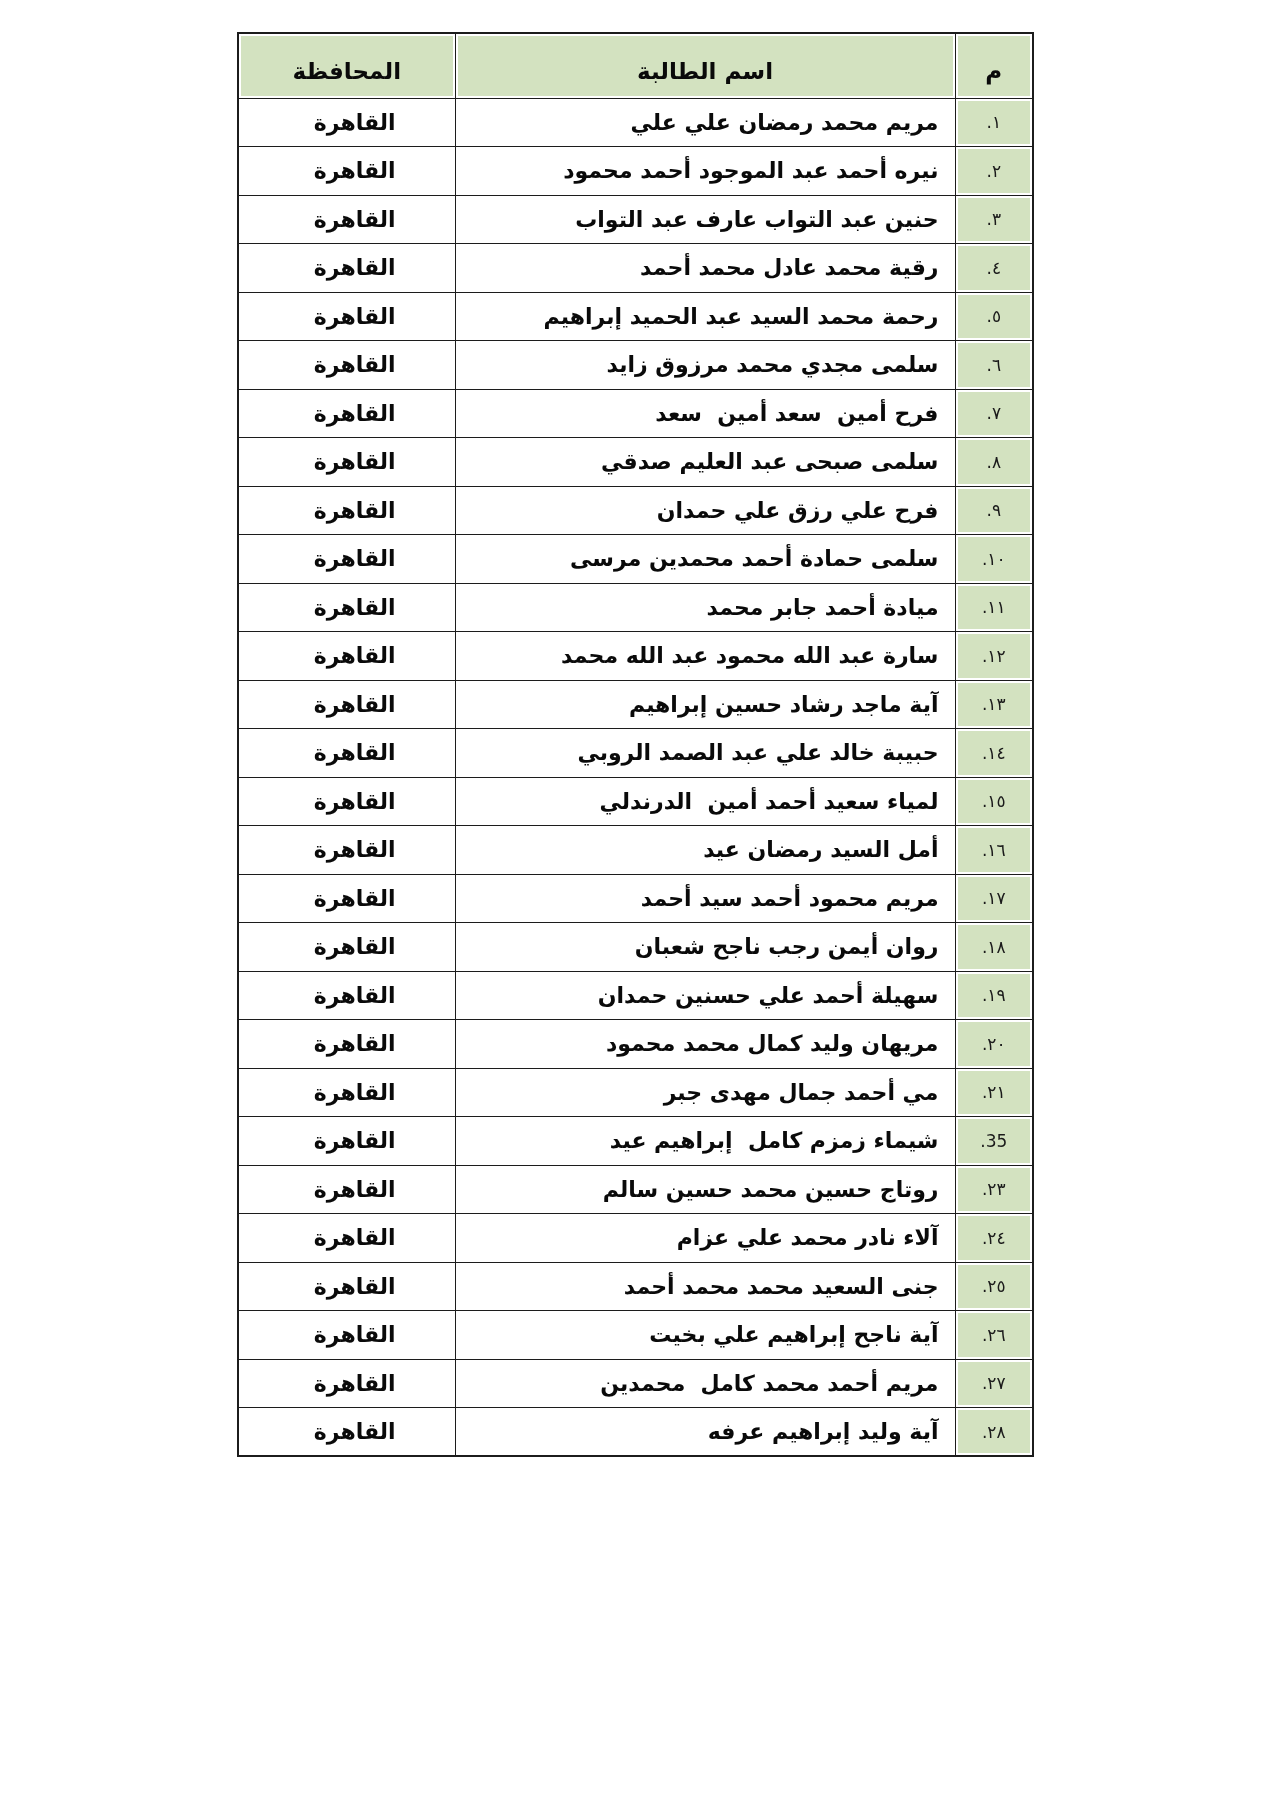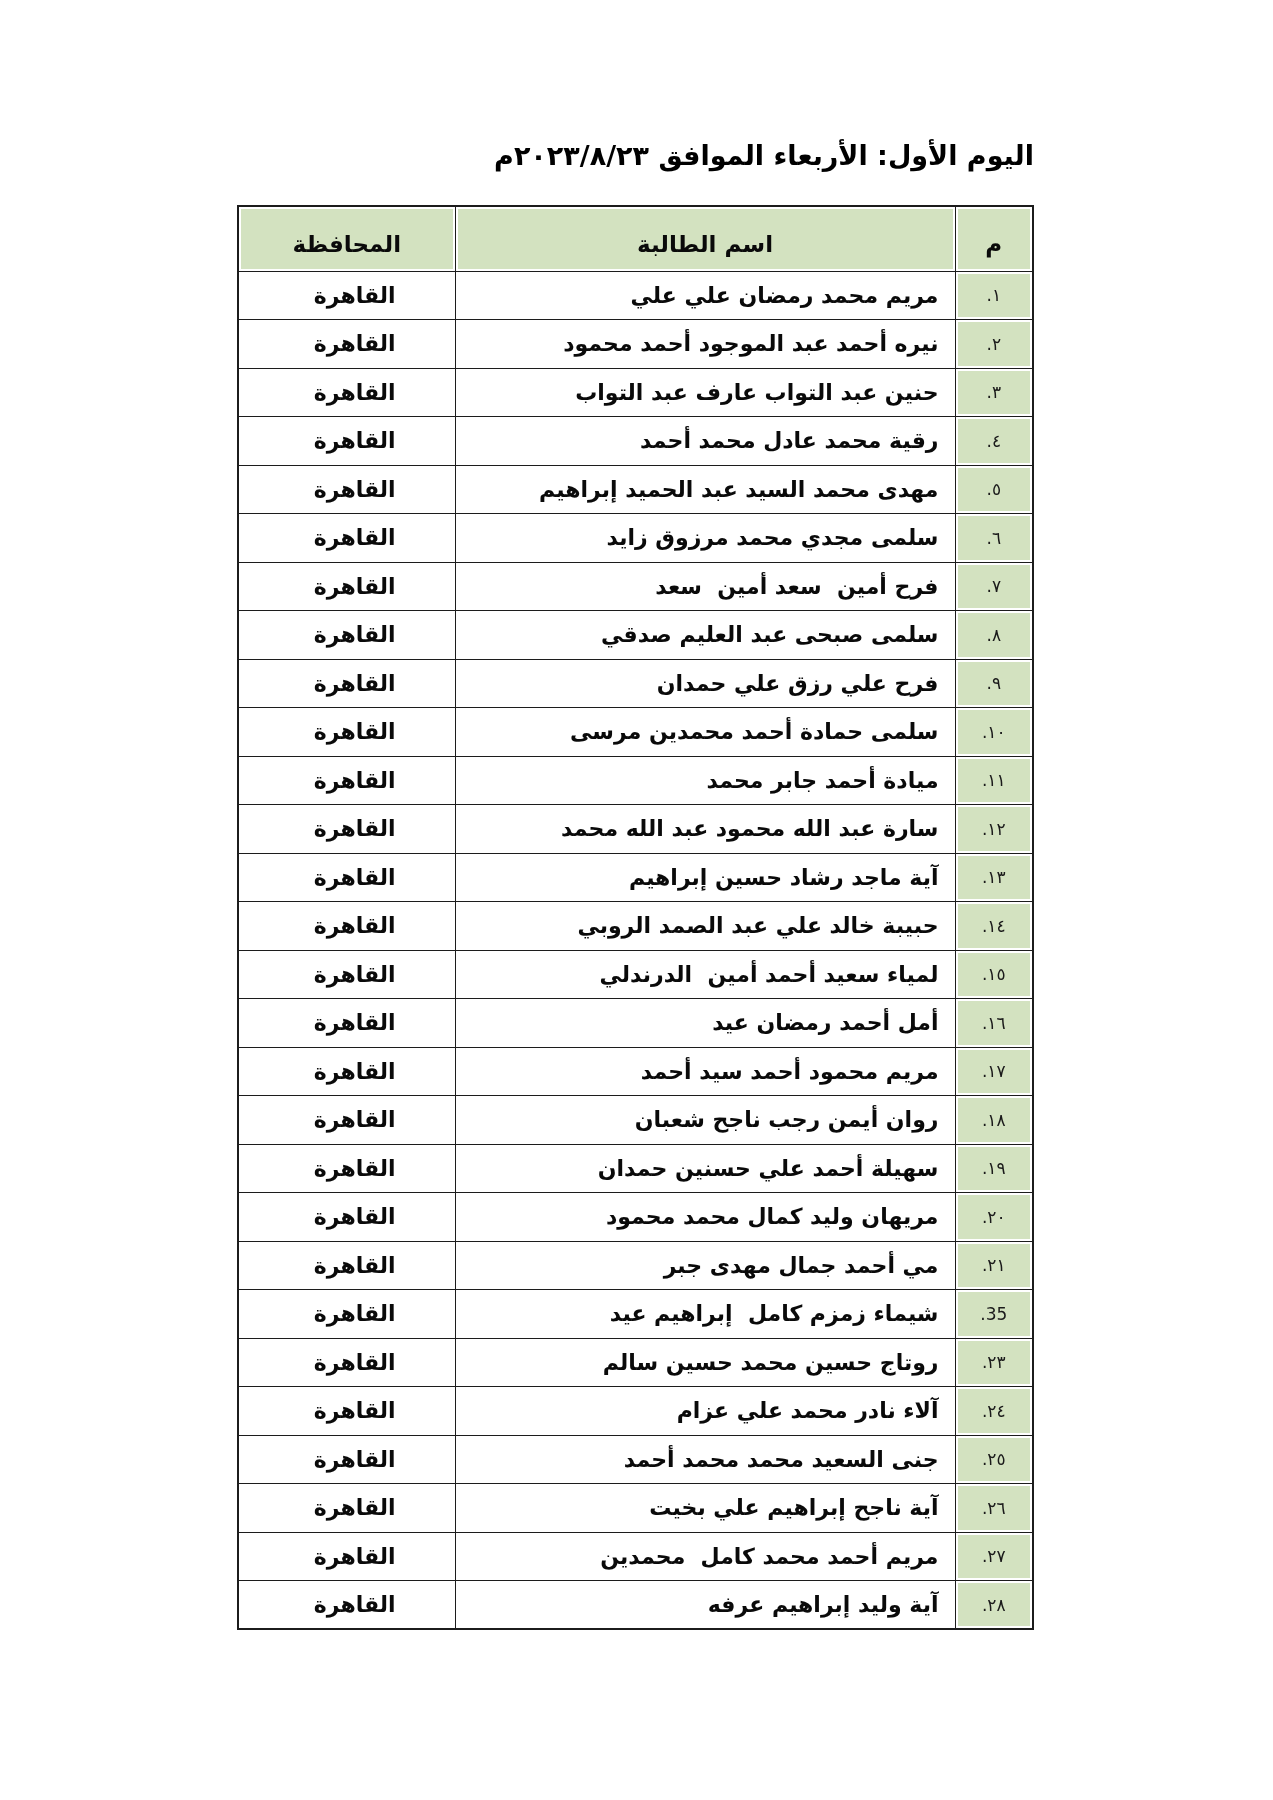--- a/index.html
+++ b/index.html
@@ -75,21 +75,20 @@
   }
   td.cell-gov{
     text-align:center;
     padding-left:16px;
   }
 </style>
 </head>
 <body>
 
 <div class="content">
-  <h1 class="doc-title">اليوم الأول: الأربعاء الموافق ٢٠٢٣/٨/٢٣م</h1>
 
   <table class="students">
     <colgroup>
       <col class="c-num">
       <col class="c-name">
       <col class="c-gov">
     </colgroup>
     <thead>
       <tr>
         <th>م</th>
@@ -117,21 +116,21 @@
   </tr>
 
   <tr>
     <td class="cell-num">٤.</td>
     <td class="cell-name">رقية محمد عادل محمد أحمد</td>
     <td class="cell-gov">القاهرة</td>
   </tr>
 
   <tr>
     <td class="cell-num">٥.</td>
-    <td class="cell-name">مهدى محمد السيد عبد الحميد إبراهيم</td>
+    <td class="cell-name">رحمة محمد السيد عبد الحميد إبراهيم</td>
     <td class="cell-gov">القاهرة</td>
   </tr>
 
   <tr>
     <td class="cell-num">٦.</td>
     <td class="cell-name">سلمى مجدي محمد مرزوق زايد</td>
     <td class="cell-gov">القاهرة</td>
   </tr>
 
   <tr>
@@ -183,21 +182,21 @@
   </tr>
 
   <tr>
     <td class="cell-num">١٥.</td>
     <td class="cell-name">لمياء سعيد أحمد أمين  الدرندلي</td>
     <td class="cell-gov">القاهرة</td>
   </tr>
 
   <tr>
     <td class="cell-num">١٦.</td>
-    <td class="cell-name">أمل أحمد رمضان عيد</td>
+    <td class="cell-name">أمل السيد رمضان عيد</td>
     <td class="cell-gov">القاهرة</td>
   </tr>
 
   <tr>
     <td class="cell-num">١٧.</td>
     <td class="cell-name">مريم محمود أحمد سيد أحمد</td>
     <td class="cell-gov">القاهرة</td>
   </tr>
 
   <tr>

